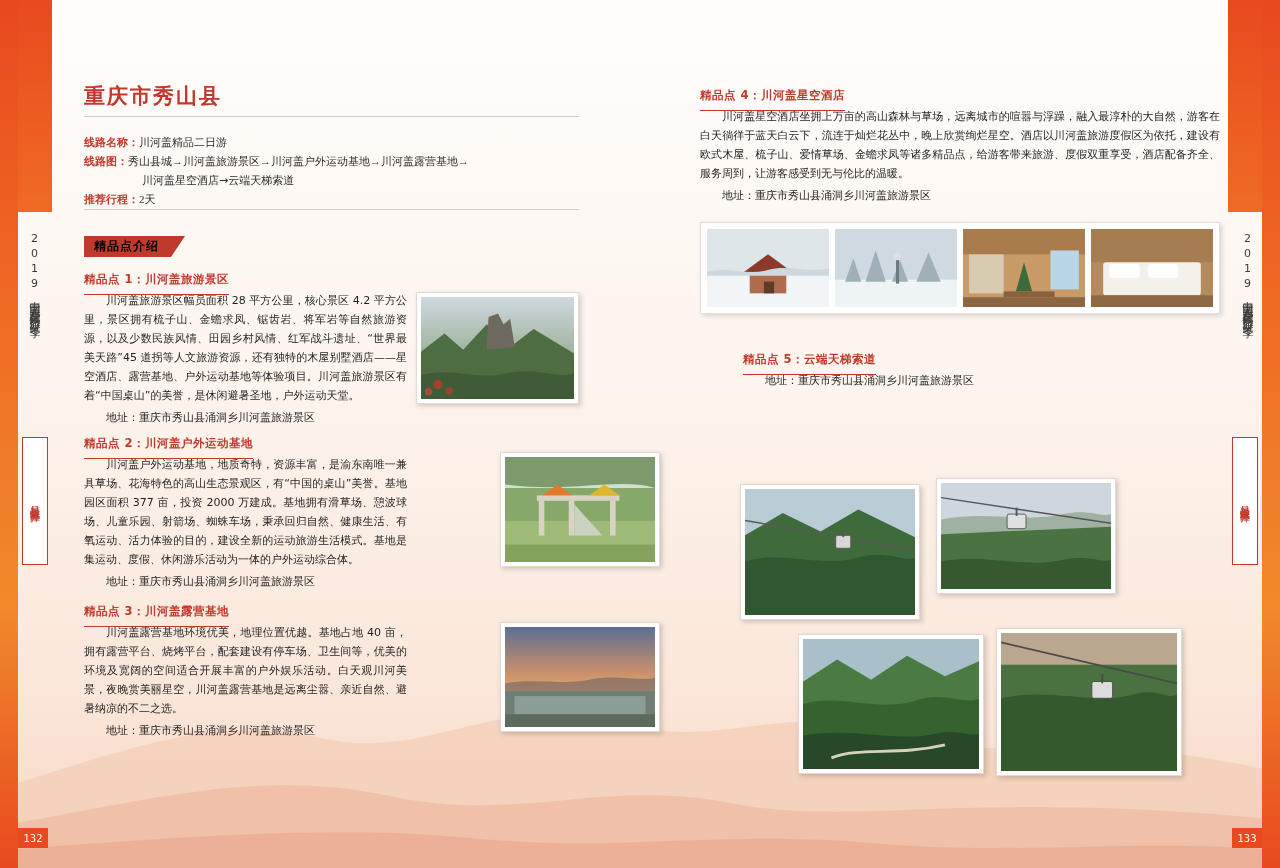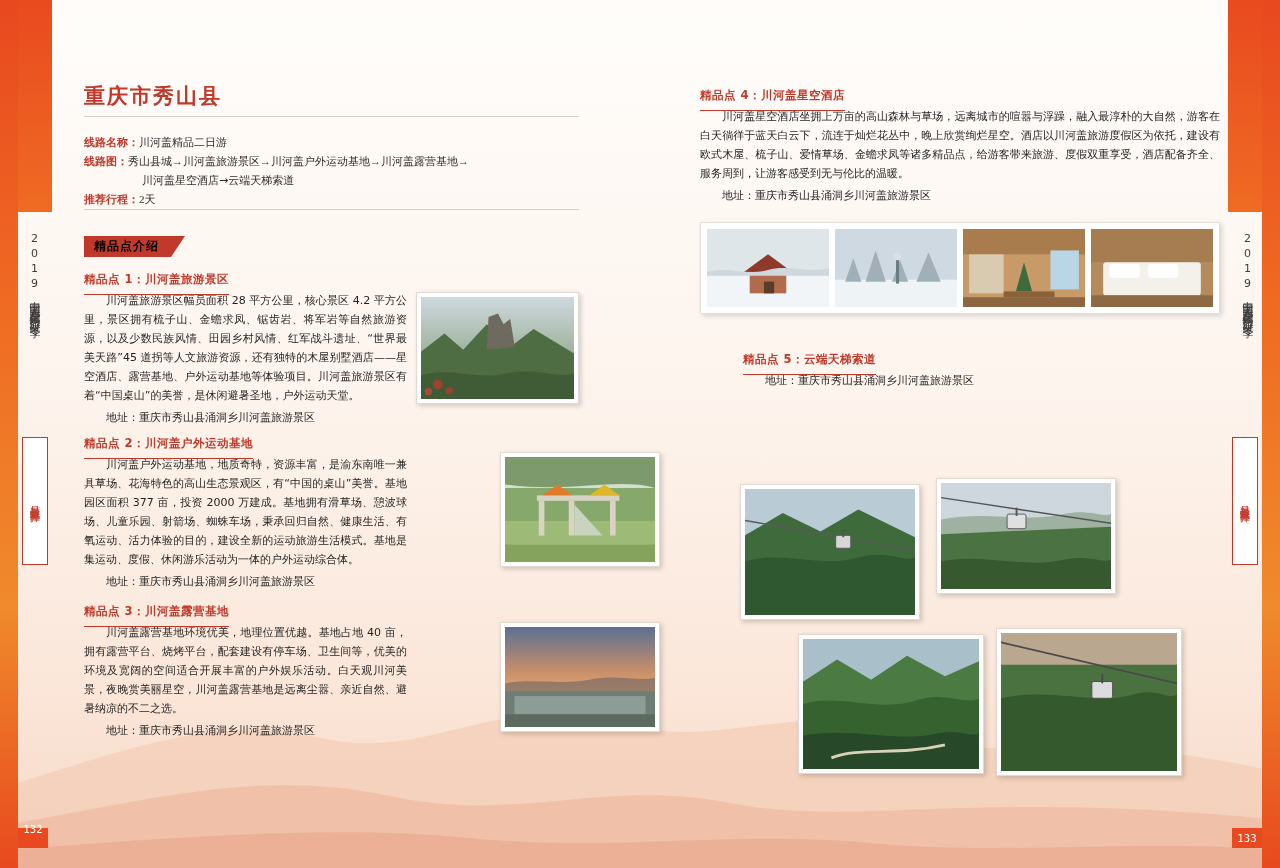--- a/index.html
+++ b/index.html
@@ -67,21 +67,21 @@
     position:absolute; width:30px; height:20px;
     background:#e8491f;
   }
   .pagenum-box.l { left:18px; bottom:20px; }
   .pagenum-box.r { right:18px; bottom:20px; }
   .pagenum-txt {
     position:absolute; width:30px; height:20px;
     display:flex; align-items:center; justify-content:center;
     font-size:10px; color:#fff;
   }
-  .pagenum-txt.l { left:18px; bottom:29px; }
+  .pagenum-txt.l { left:18px; bottom:20px; }
   .pagenum-txt.r { right:18px; bottom:20px; }
 
   
   .col {
     position:absolute; top:0; bottom:0;
   }
   .col.left { left:84px; width:504px; }
   .col.right { left:700px; width:520px; }
 
   

